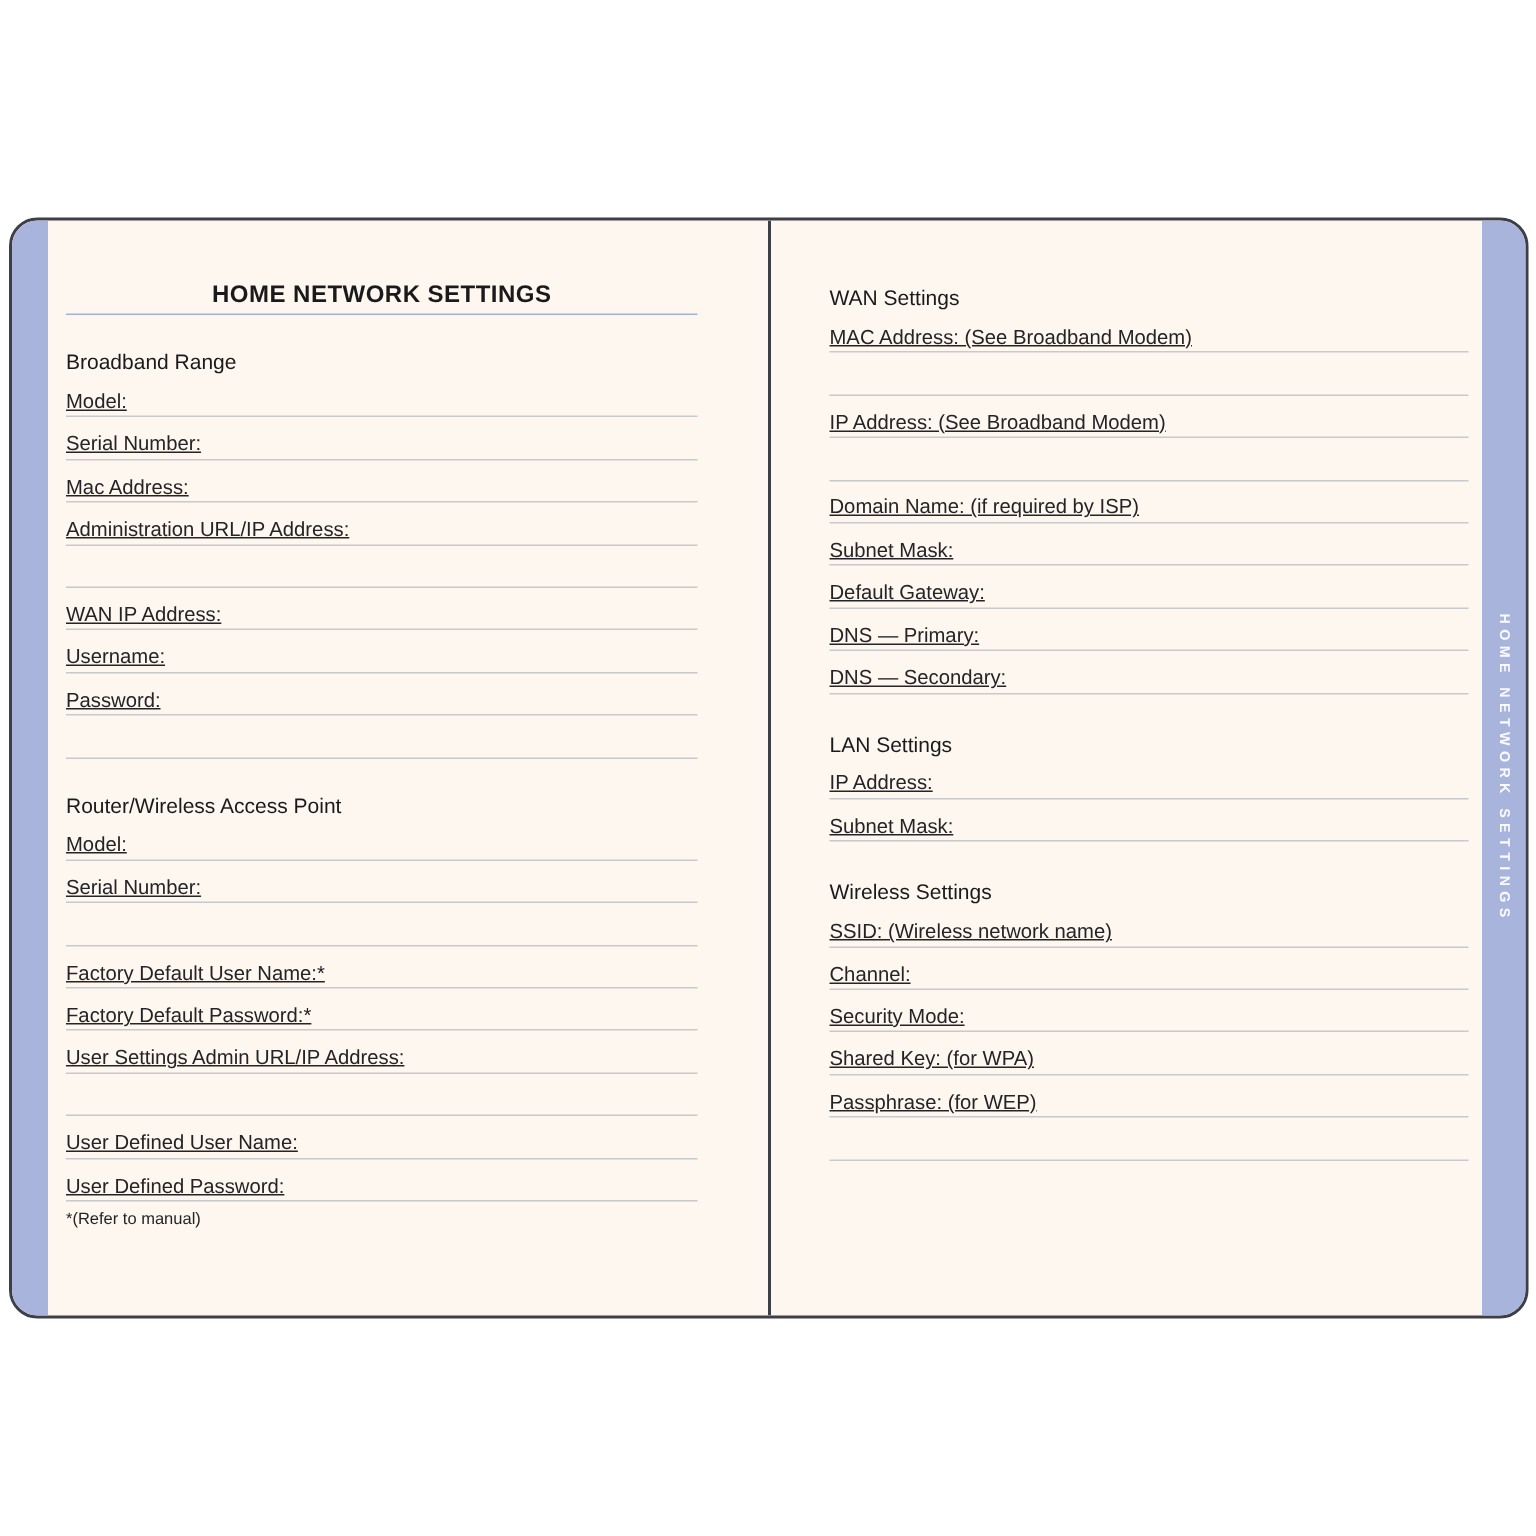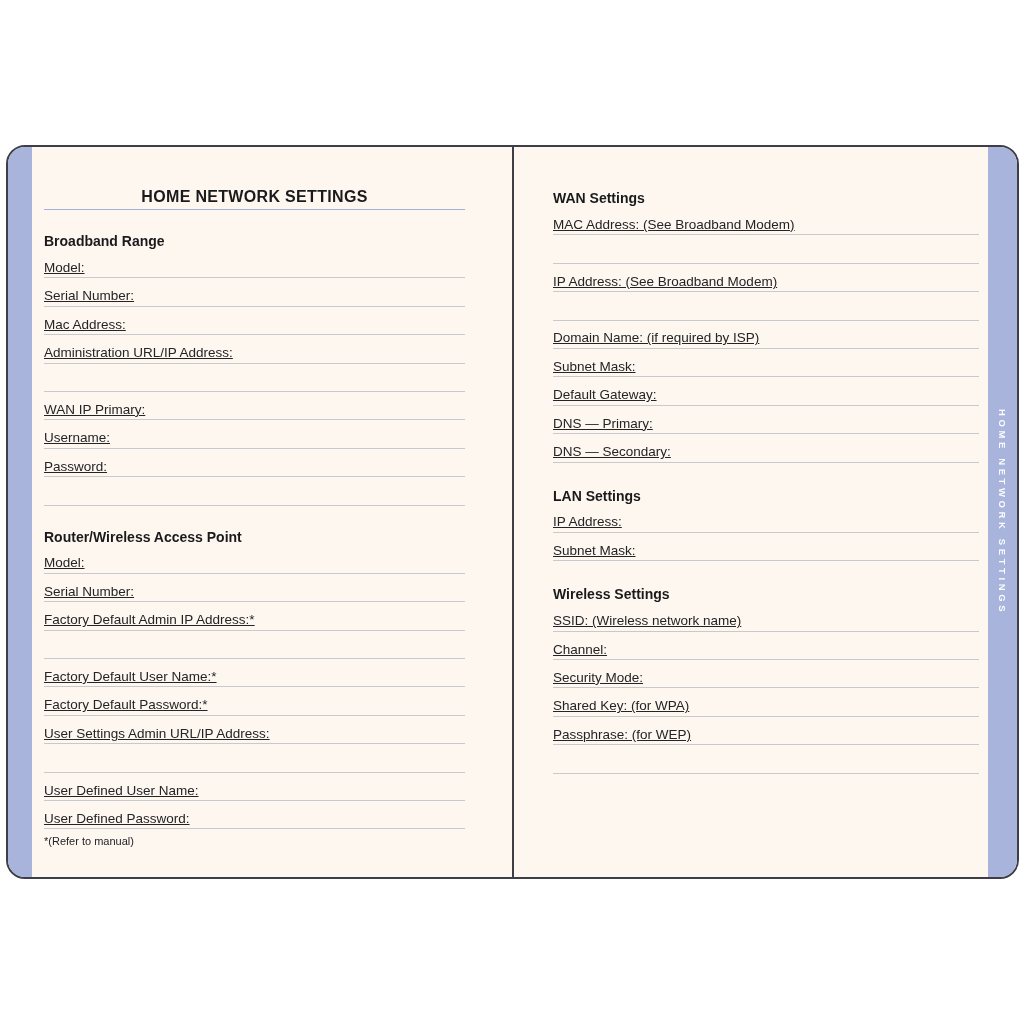--- a/index.html
+++ b/index.html
@@ -56,21 +56,21 @@
     padding-bottom: 4px;
     border-bottom: 1.5px solid var(--title-underline, #a3b1db);
     height: 22px;
   }
 
   .section-heading {
     height: 40px;
     display: flex;
     align-items: flex-end;
     font-size: 14px;
-    font-weight: 700;
+    font-weight: 400;
     color: #1a1a1c;
     padding-bottom: 1px;
   }
   .right-content .section:first-child .section-heading { height: 19px; }
   .right-content .section + .section .section-heading { height: 42px; }
 
   .field-row {
     height: 28.4px;
     display: flex;
     align-items: flex-end;
@@ -109,40 +109,37 @@
             <span class="field-label">Serial Number:</span>
           </div>
           <div class="field-row">
             <span class="field-label">Mac Address:</span>
           </div>
           <div class="field-row">
             <span class="field-label">Administration URL/IP Address:</span>
           </div>
           <div class="field-row"></div>
           <div class="field-row">
-            <span class="field-label">WAN IP Primary:</span>
+            <span class="field-label">WAN IP Address:</span>
           </div>
           <div class="field-row">
             <span class="field-label">Username:</span>
           </div>
           <div class="field-row">
             <span class="field-label">Password:</span>
           </div>
           <div class="field-row"></div>
         </div>
         <div class="section">
           <div class="section-heading">Router/Wireless Access Point</div>
           <div class="field-row">
             <span class="field-label">Model:</span>
           </div>
           <div class="field-row">
             <span class="field-label">Serial Number:</span>
-          </div>
-          <div class="field-row">
-            <span class="field-label">Factory Default Admin IP Address:*</span>
           </div>
           <div class="field-row"></div>
           <div class="field-row">
             <span class="field-label">Factory Default User Name:*</span>
           </div>
           <div class="field-row">
             <span class="field-label">Factory Default Password:*</span>
           </div>
           <div class="field-row">
             <span class="field-label">User Settings Admin URL/IP Address:</span>

